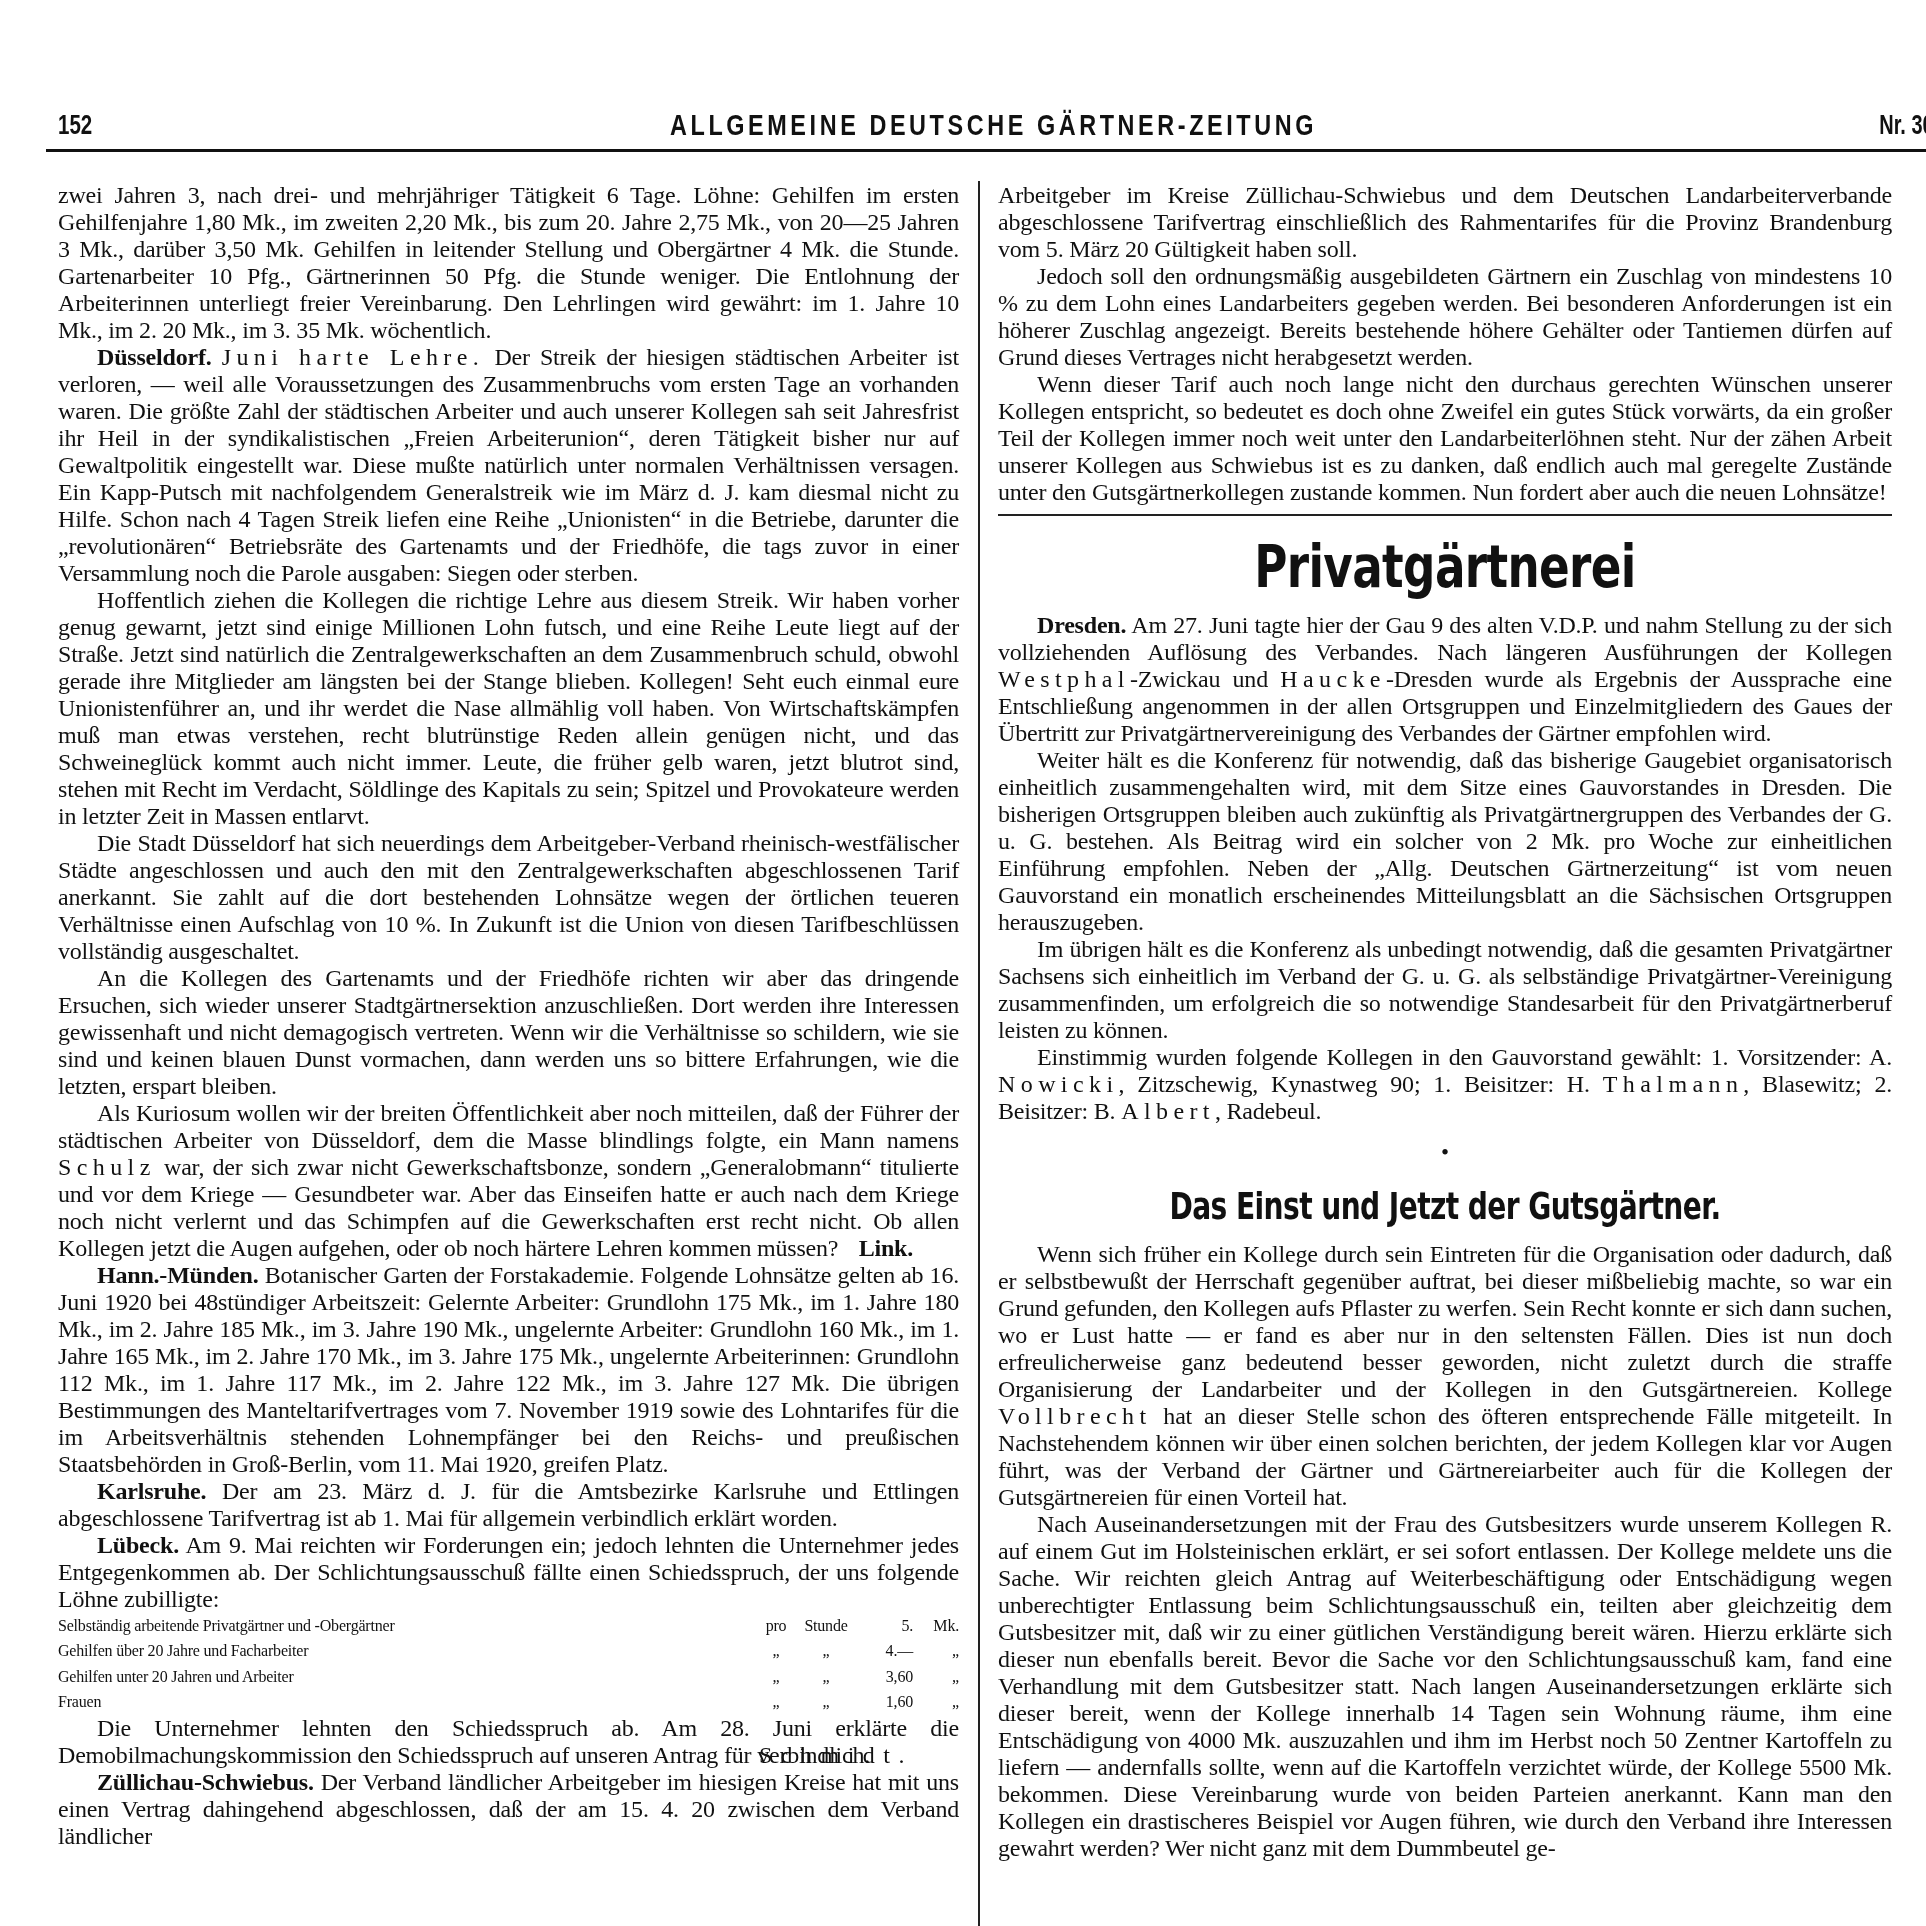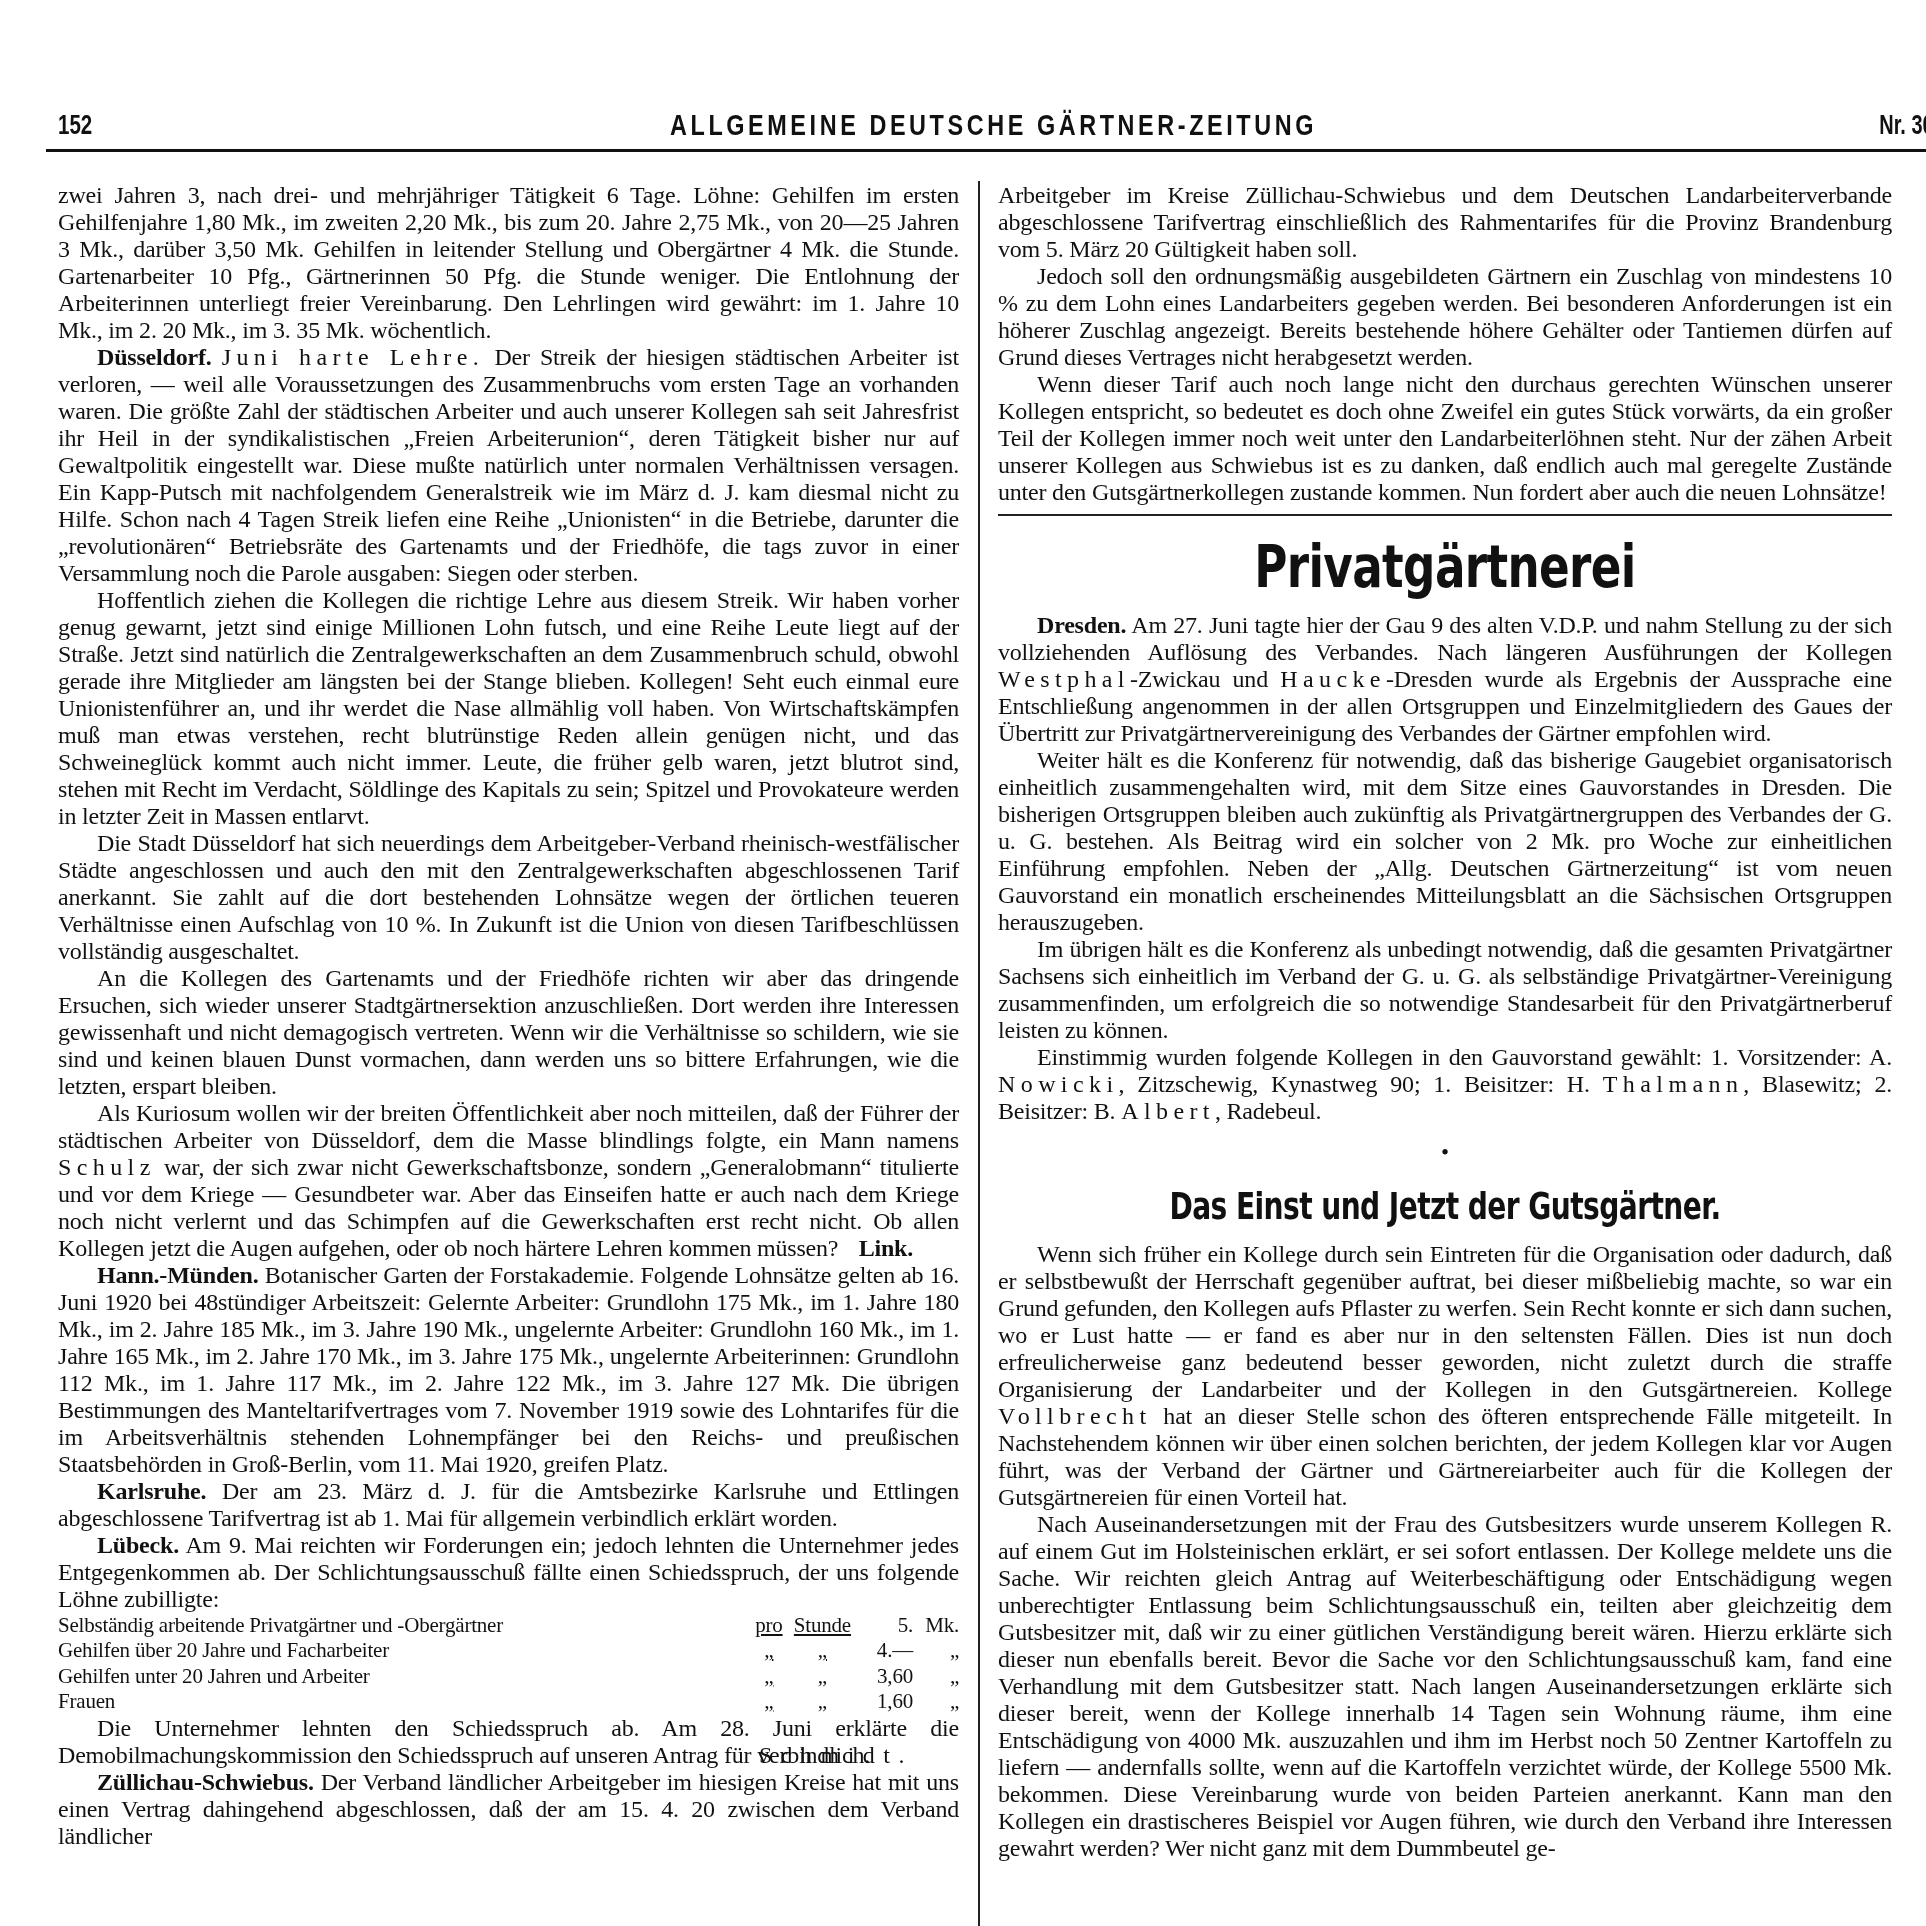--- a/index.html
+++ b/index.html
@@ -26,25 +26,25 @@
   .column p.indent { text-indent: 39px; }
   .col-left { left: 58px; }
   .col-right { left: 998px; width: 894px; }
   .column-divider { position: absolute; left: 978px; top: 181px; width: 1.9px; height: 2558px; background: #222; }
 
   .lead { font-weight: bold; }
   .spaced { letter-spacing: 5.4px; }
   .sig { display: block; text-align: right; font-weight: bold; padding-right: 46px; margin-top: -27px; font-family: Liberation Serif, serif; }
   .sig.spaced { letter-spacing: 8.5px; font-weight: normal; }
 
-  .wage-table { width: 100%; border-collapse: collapse; font-size: 21px; line-height: 25.4px; }
+  .wage-table { width: 100%; border-collapse: collapse; font-size: 16px; line-height: 25.4px; }
   .wage-table td { padding: 0; vertical-align: bottom; }
   .wage-table td.num { text-align: right; width: 62px; }
   .wage-table td.unit { text-align: right; width: 46px; }
-  .wage-table td.q { text-align: center; width: 50px; text-decoration: underline; }
+  .wage-table td.q { text-align: center; width: 50px; }
 
   .section-rule { height: 2.3px; background: #222; margin: 7.7px 0 15.4px 0; }
   .section-title {
     text-align: center; font-family: "DejaVu Sans", sans-serif; font-weight: bold;
     font-size: 58px; line-height: 73px; letter-spacing: -0.8px; transform: scaleX(0.78);
     margin: 3.9px 0 7.7px 0;
   }
   .section-title.small { font-size: 38px; line-height: 54px; transform: scaleX(0.74); margin: 11.6px 0 7.7px 0; }
   .dot-sep { text-align: center; font-size: 23px; line-height: 31px; margin-top: 11.6px; }
 </style>

